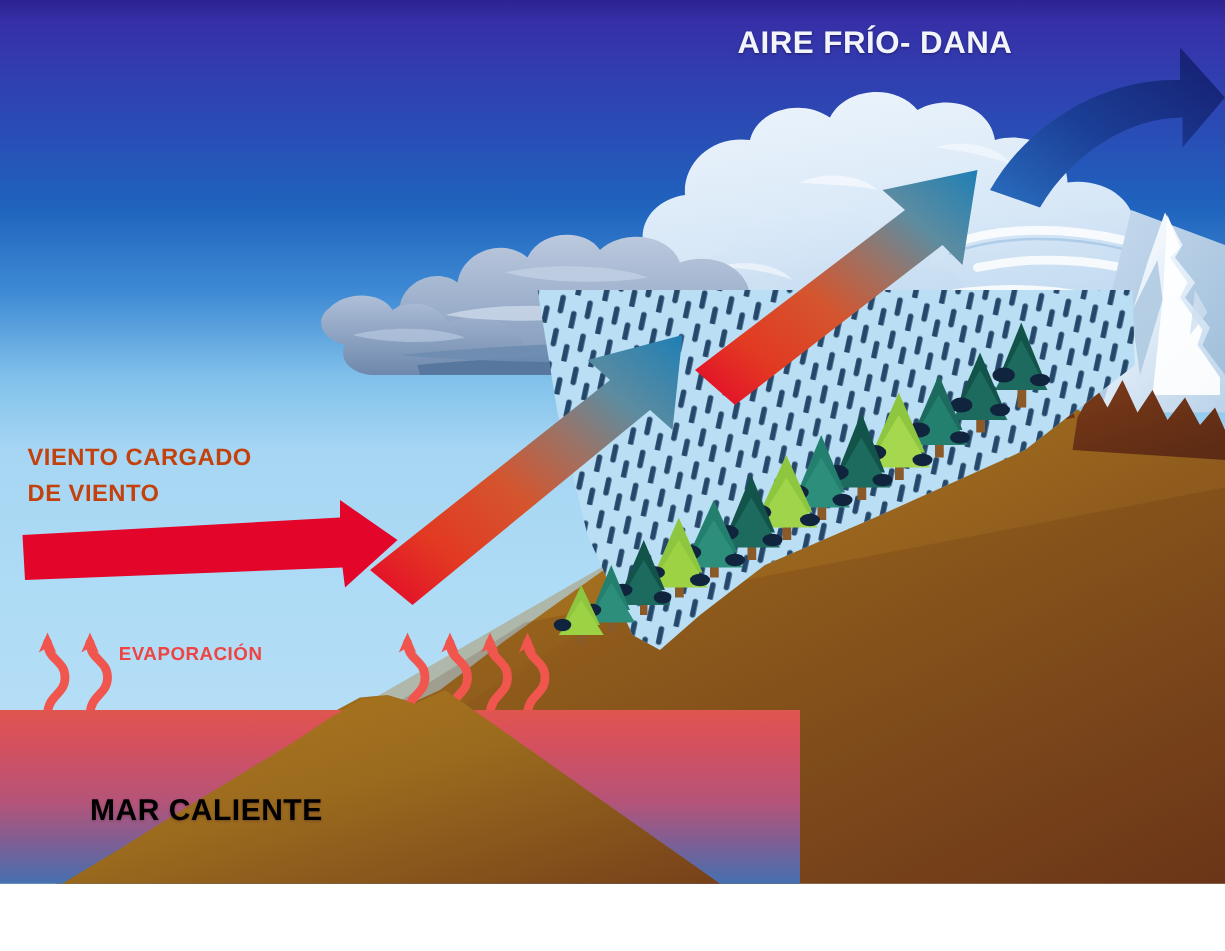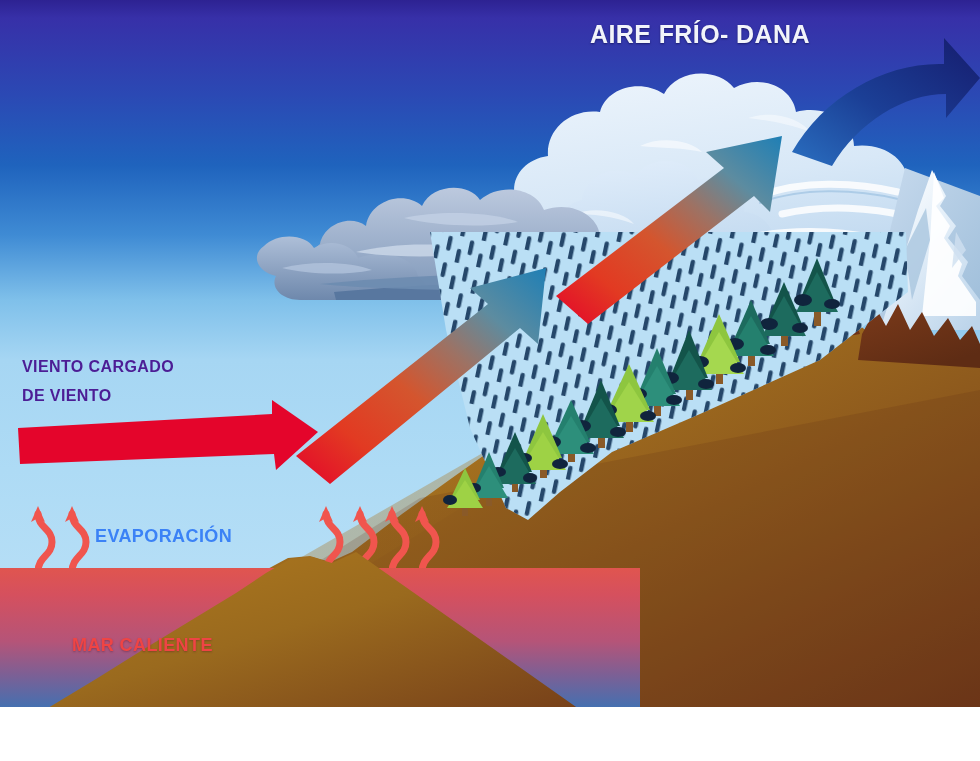--- a/index.html
+++ b/index.html
@@ -63,29 +63,29 @@
   
   .lbl{position:absolute;white-space:pre;font-weight:bold;letter-spacing:0.4px;}
 
   #label-title{
     left:590px;top:20px;
     font-size:25px;color:#f2f4fa;
     text-shadow:0 1px 2px rgba(10,10,60,.55);
   }
   #label-wind{
     left:22px;top:352px;
-    font-size:16px;line-height:29px;color:#4c1d95;
+    font-size:19px;line-height:29px;color:#c2410c;
   }
   #label-evap{
-    left:95px;top:526px;
-    font-size:18px;color:#3b82f6;
+    left:95px;top:515px;
+    font-size:15px;color:#ef4444;
   }
   #label-sea{
     left:72px;top:635px;
-    font-size:18px;color:#ef4444;
+    font-size:24px;color:#000000;
     text-shadow:0 1px 2px rgba(60,20,40,.35);
   }
 </style>
 </head>
 <body>
 
 <div id="stage">
 
   <div id="sky" class="layer"></div>
 

